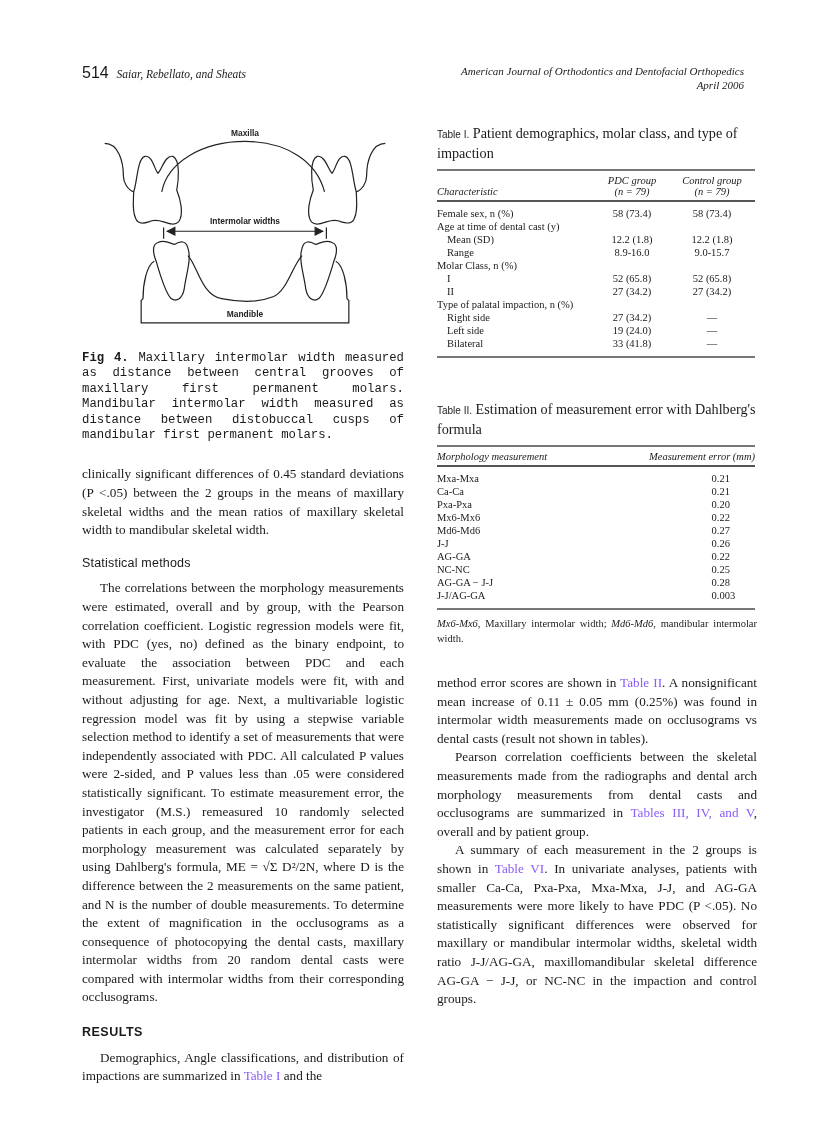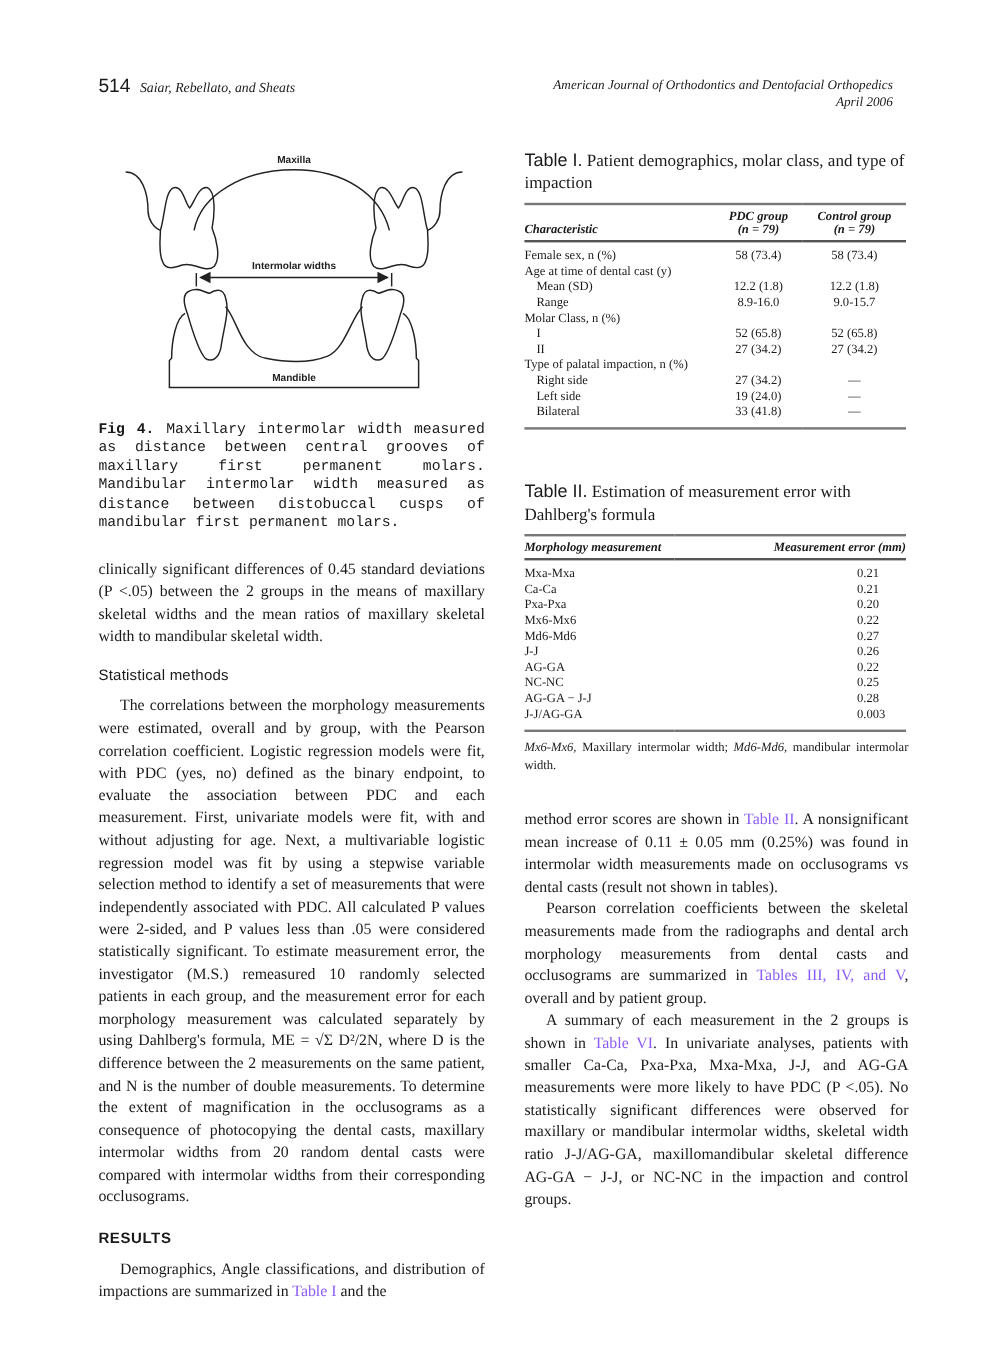--- a/index.html
+++ b/index.html
@@ -23,23 +23,23 @@
 
   .body-text { font-size: 13.2px; line-height: 18.6px; text-align: justify; hyphens: manual; }
   .body-text p { margin: 0; }
   .body-text p.indent { text-indent: 18px; }
   .section-head { font-family: "Liberation Sans", sans-serif; font-size: 12.5px; font-weight: normal; margin: 14px 0 7px 0; letter-spacing: 0.2px; }
   .section-head.caps { font-weight: bold; letter-spacing: 0.5px; margin-top: 16px; }
   .link { color: #8b5cf6; }
   .ital { font-style: italic; }
 
   .tbl-title { font-size: 14.2px; line-height: 19px; margin-bottom: 6px; }
-  .tbl-title .lbl { font-family: "Liberation Sans", sans-serif; font-size: 15px; }
+  .tbl-title .lbl { font-family: "Liberation Sans", sans-serif; font-size: 10px; }
   table.t { width: 318px; border-collapse: collapse; font-size: 10.5px; }
-  table.t thead tr th { font-weight: bold; font-style: italic; padding: 4px 0 3px 0; vertical-align: bottom; }
+  table.t thead tr th { font-weight: normal; font-style: italic; padding: 4px 0 3px 0; vertical-align: bottom; }
   table.t thead { border-top: 2px solid #777; border-bottom: 2px solid #555; }
   table.t tbody { border-bottom: 2px solid #777; }
   table.t td { padding: 0; line-height: 13px; }
   table.t tbody tr:first-child td { padding-top: 5px; }
   table.t tbody tr:last-child td { padding-bottom: 6px; }
   .t1 th.c1 { text-align: left; width: 158px; }
   .t1 th.c2, .t1 td.c2 { text-align: center; width: 74px; }
   .t1 th.c3, .t1 td.c3 { text-align: center; width: 86px; }
   .t1 td.sub { padding-left: 10px; }
   .t2 th.c1 { text-align: left; }

